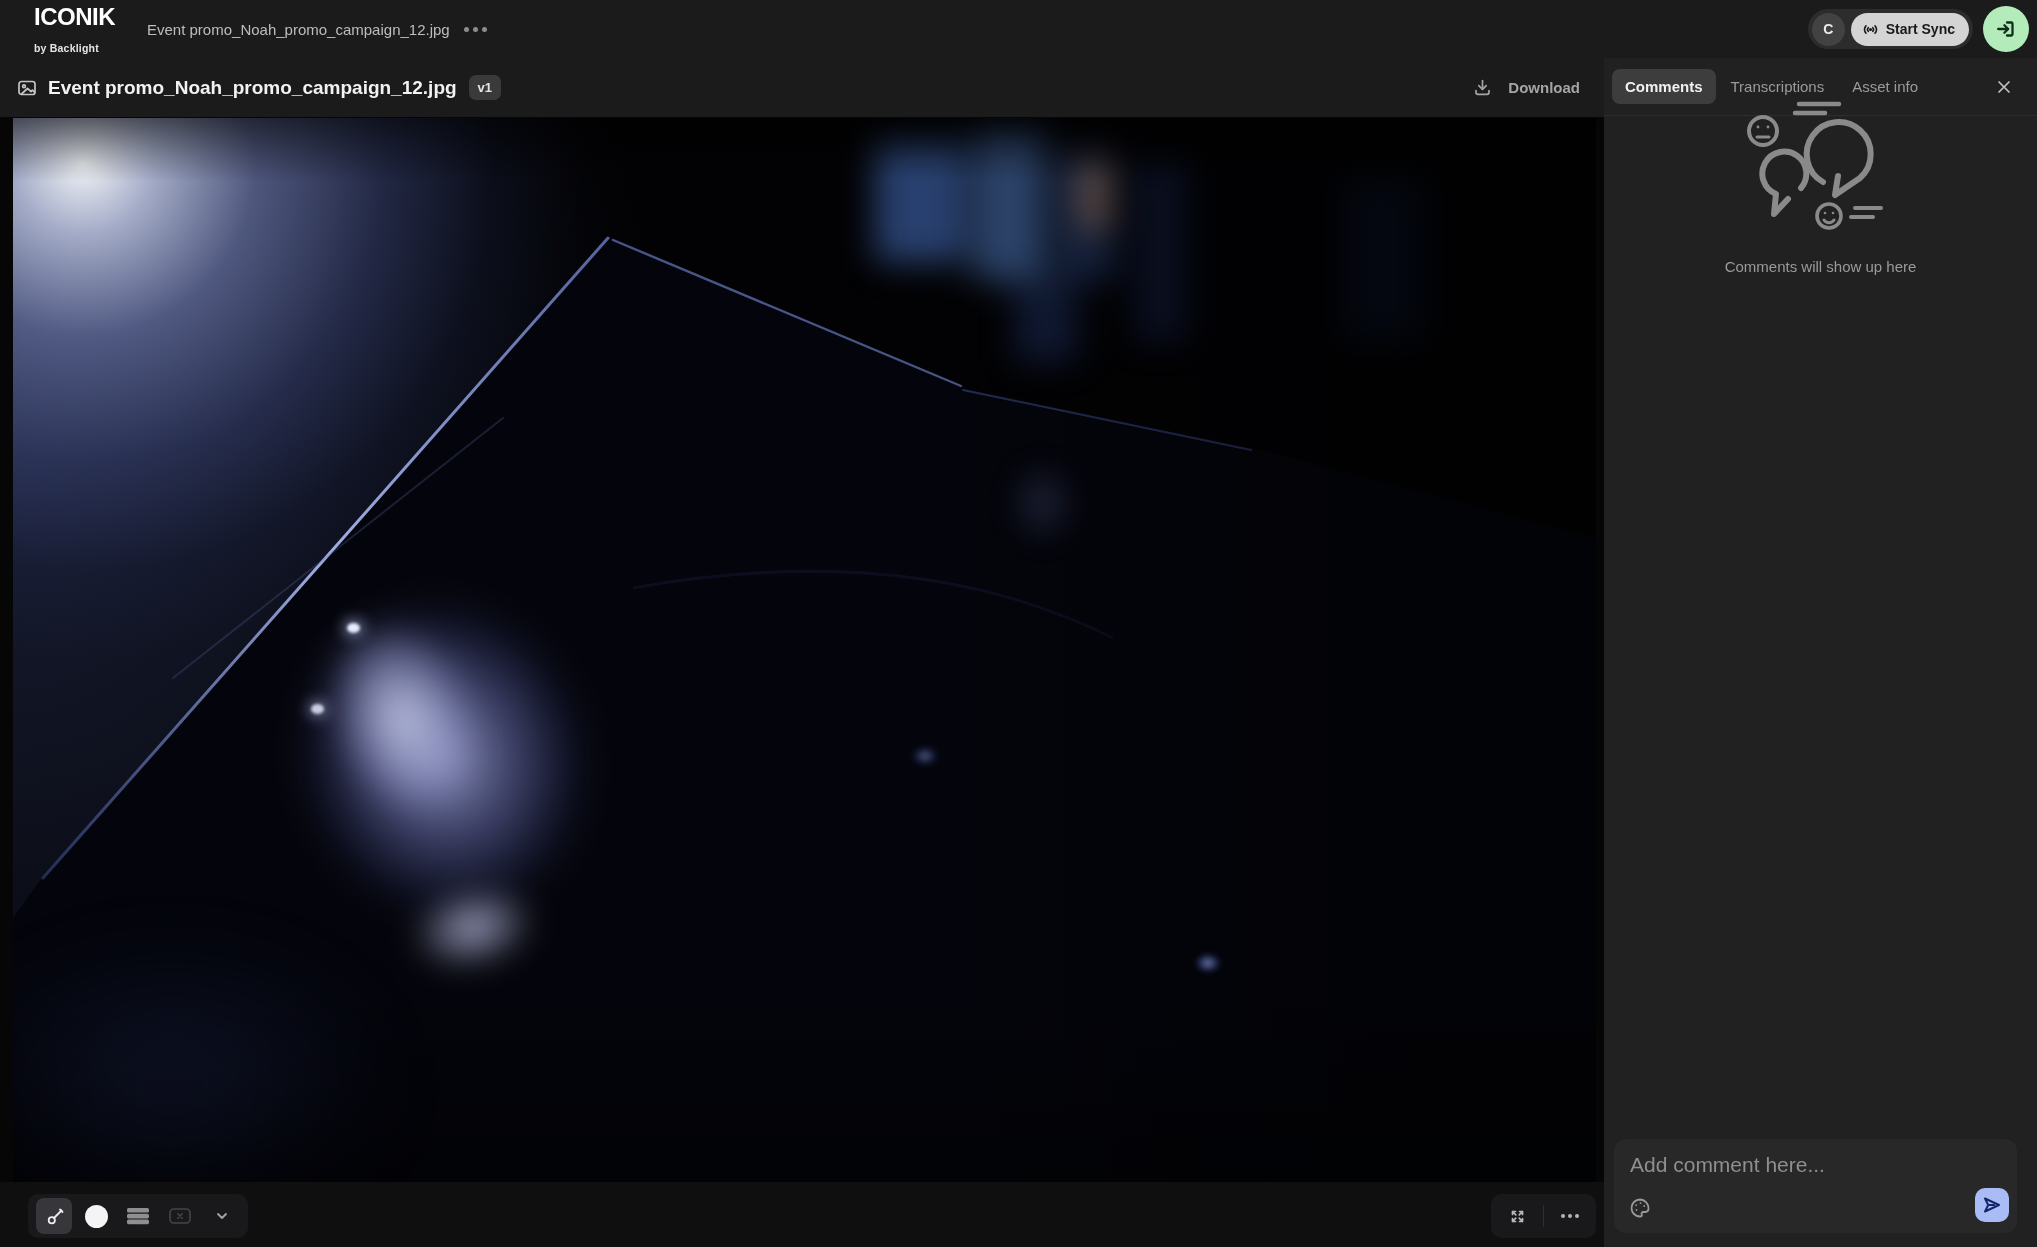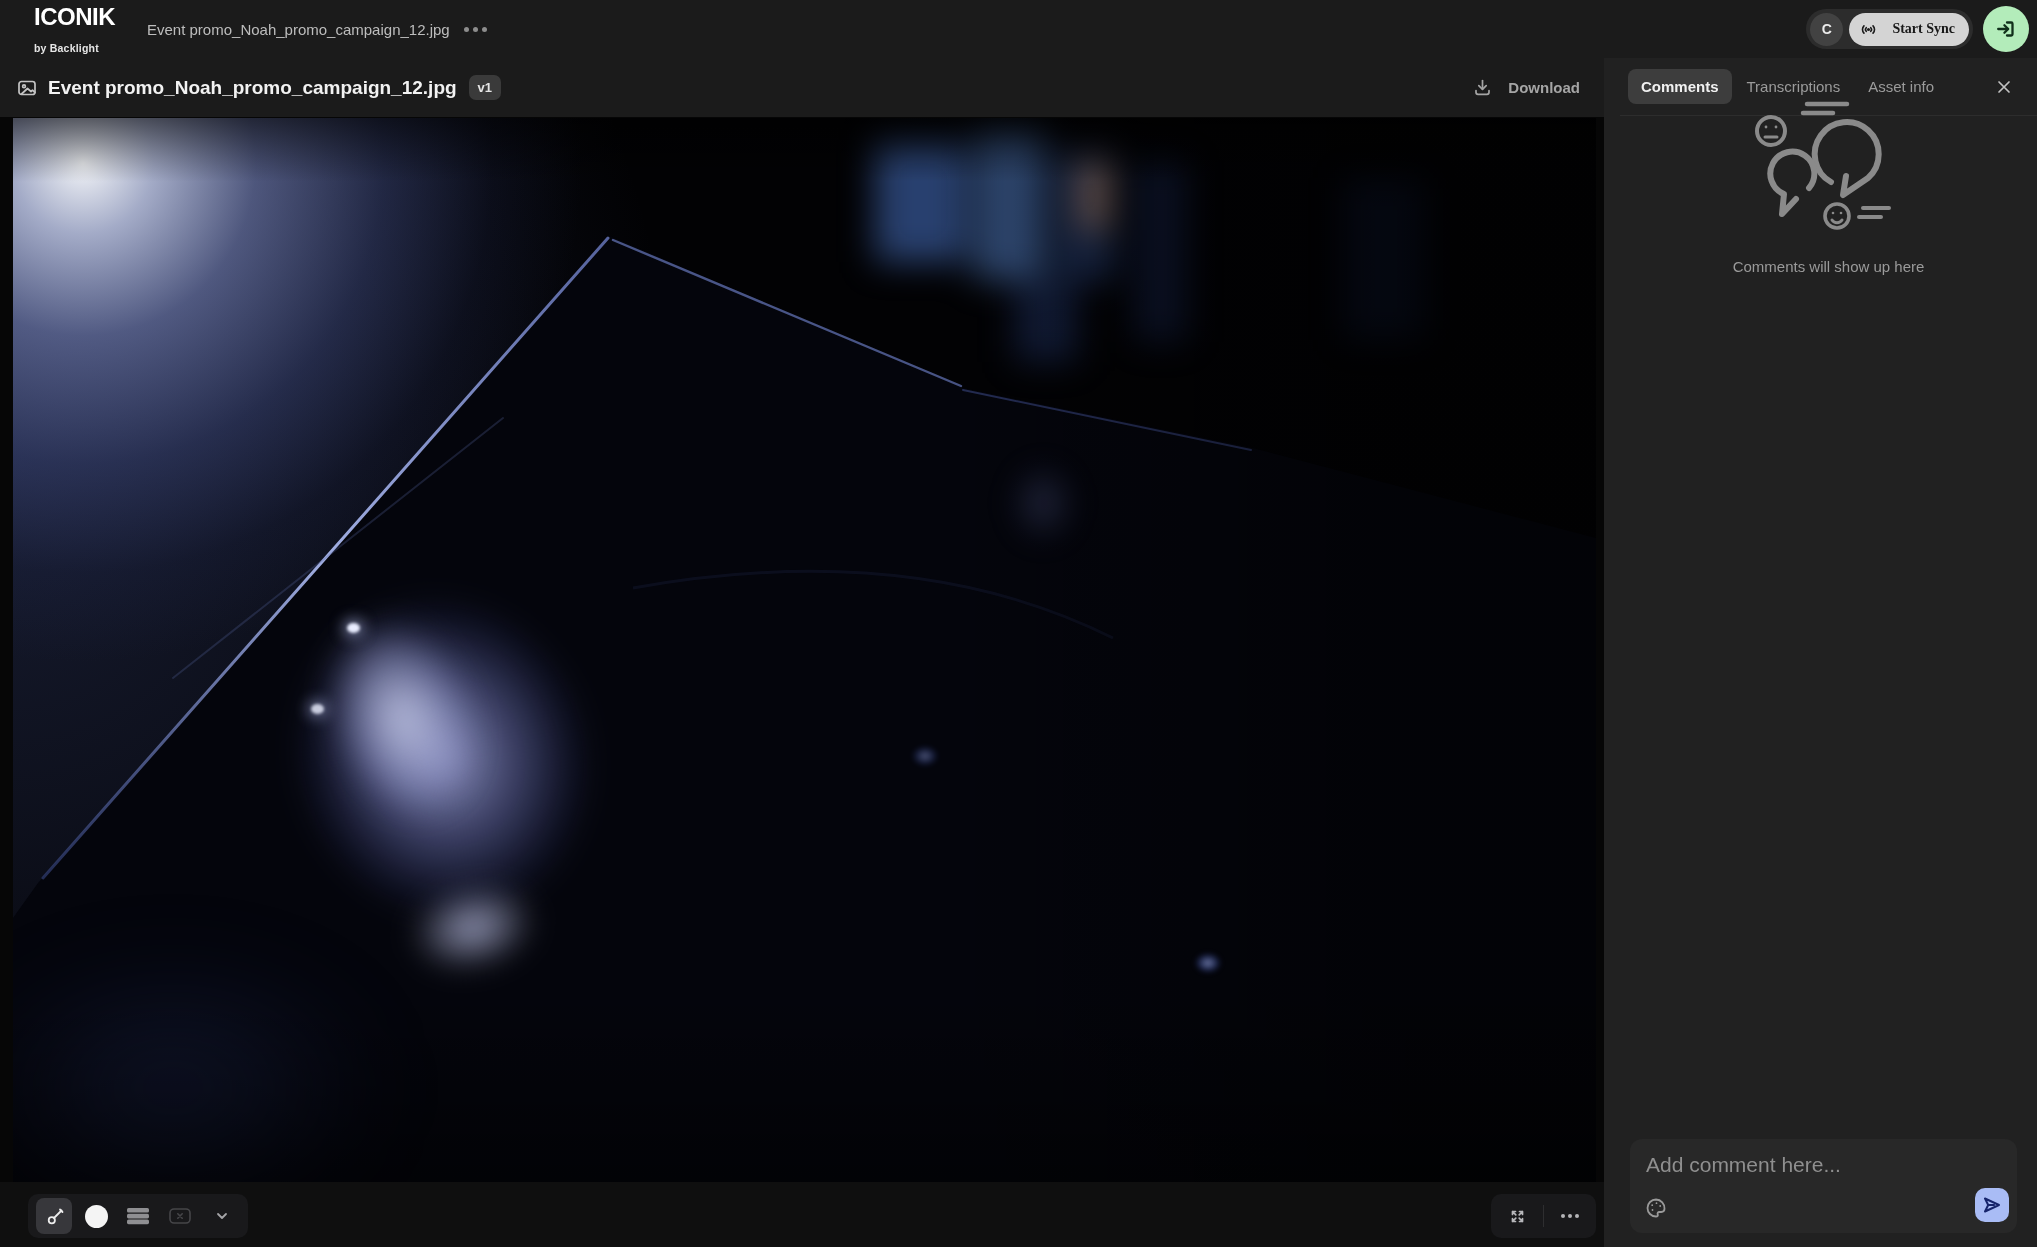--- a/index.html
+++ b/index.html
@@ -11,21 +11,21 @@
   .topbar { position:absolute; left:0; top:0; width:2037px; height:58px; background:#1b1b1b; display:flex; align-items:center; }
   .logo-block { margin-left:34px; display:flex; flex-direction:column; line-height:1; cursor:pointer; }
   .logo-main { color:#ffffff; font-size:24px; font-weight:800; letter-spacing:-0.5px; }
   .logo-sub { color:#e6e6e6; font-size:10.5px; font-weight:700; margin-top:14px; letter-spacing:0.2px; }
   .breadcrumb { margin-left:32px; color:#bdbdbd; font-size:15px; display:flex; align-items:center; gap:10px; }
   .crumb-dots { display:flex; gap:4px; cursor:pointer; padding:4px; }
   .crumb-dots i { width:5px; height:5px; border-radius:50%; background:#8d8d8d; display:block; }
   .topbar-right { margin-left:auto; margin-right:8px; display:flex; align-items:center; gap:10px; }
   .user-sync-group { display:flex; align-items:center; gap:6px; background:#2c2c2c; border-radius:20px; padding:3px 4px 3px 4px; height:40px; }
   .avatar-c { width:33px; height:33px; border-radius:50%; background:#424242; color:#ececec; font-size:14px; font-weight:700; display:flex; align-items:center; justify-content:center; cursor:pointer; }
-  .sync-btn { height:33px; border-radius:17px; background:#d4d4d4; color:#191919; font-size:14px; font-weight:700; display:flex; align-items:center; gap:15px; padding:0 14px 0 11px; cursor:pointer; border:none;font-family:Liberation Serif, serif; }
+  .sync-btn { height:33px; border-radius:17px; background:#d4d4d4; color:#191919; font-size:14px; font-weight:700; display:flex; align-items:center; gap:7px; padding:0 14px 0 11px; cursor:pointer; border:none; }
   .green-btn { width:46px; height:46px; border-radius:50%; background:#b3ecba; display:flex; align-items:center; justify-content:center; cursor:pointer; border:none; }
 
   
   .left-col { position:absolute; left:0; top:58px; width:1604px; height:1189px; background:#060606; }
   .asset-header { height:59px; background:#1b1b1b; display:flex; align-items:center; padding:0 24px 0 16px; }
   .asset-title { color:#f2f2f2; font-size:19px; font-weight:700; margin-left:10px; }
   .version-badge { margin-left:12px; background:#3a3a3a; color:#e5e5e5; font-size:13px; font-weight:600; padding:5px 9px; border-radius:7px; cursor:pointer; }
   .download-btn { margin-left:auto; display:flex; align-items:center; gap:16px; color:#a5a5a5; font-size:15px; font-weight:600; cursor:pointer; background:none; border:none; }
 
   
@@ -60,21 +60,21 @@
   .viewer-toolbar { position:absolute; left:0; top:1124px; width:1604px; height:65px; background:#0f0f0f; }
   .tool-group { position:absolute; top:12px; height:44px; background:#19191b; border-radius:10px; display:flex; align-items:center; padding:0 8px; gap:6px; }
   .tg-left { left:28px; }
   .tg-right { right:8px; }
   .tool-btn { width:36px; height:36px; border-radius:8px; display:flex; align-items:center; justify-content:center; cursor:pointer; background:none; border:none; }
   .tool-btn.active { background:#37373b; }
   .swatch-white { width:23px; height:23px; border-radius:50%; background:#f4f4f4; }
   .tool-divider { width:1px; height:22px; background:#2e2e30; margin:0 2px; }
 
   
-  .panel { position:absolute; left:1604px; top:58px; width:433px; height:1189px; background:#212121; display:flex; flex-direction:column;padding-left:16px; }
+  .panel { position:absolute; left:1604px; top:58px; width:433px; height:1189px; background:#212121; display:flex; flex-direction:column; }
   .tabs-row { height:58px; display:flex; align-items:center; padding:0 18px 0 8px; border-bottom:1px solid #2d2d2d; flex:0 0 auto; }
   .tab { font-size:15px; color:#9b9b9b; padding:9px 13px; border-radius:8px; cursor:pointer; background:none; border:none; font-weight:400; }
   .tab.active { background:#3d3d3d; color:#f1f1f1; font-weight:700; }
   .tab + .tab { margin-left:2px; }
   .close-btn { margin-left:auto; width:30px; height:30px; display:flex; align-items:center; justify-content:center; cursor:pointer; background:none; border:none; }
   .filters-row { height:54px; display:flex; align-items:center; padding:0 24px; flex:0 0 auto; }
   .filters-toggle { display:flex; align-items:center; gap:8px; color:#9a9a9a; font-size:15px; font-weight:600; cursor:pointer; background:none; border:none; }
   .panel-search { margin-left:auto; width:30px; height:30px; display:flex; align-items:center; justify-content:center; cursor:pointer; background:none; border:none; opacity:0.75; }
   .panel-body { flex:1 1 auto; position:relative; display:flex; flex-direction:column; align-items:center; }
   .empty-state { display:flex; flex-direction:column; align-items:center; transform:translateY(-18px); }

